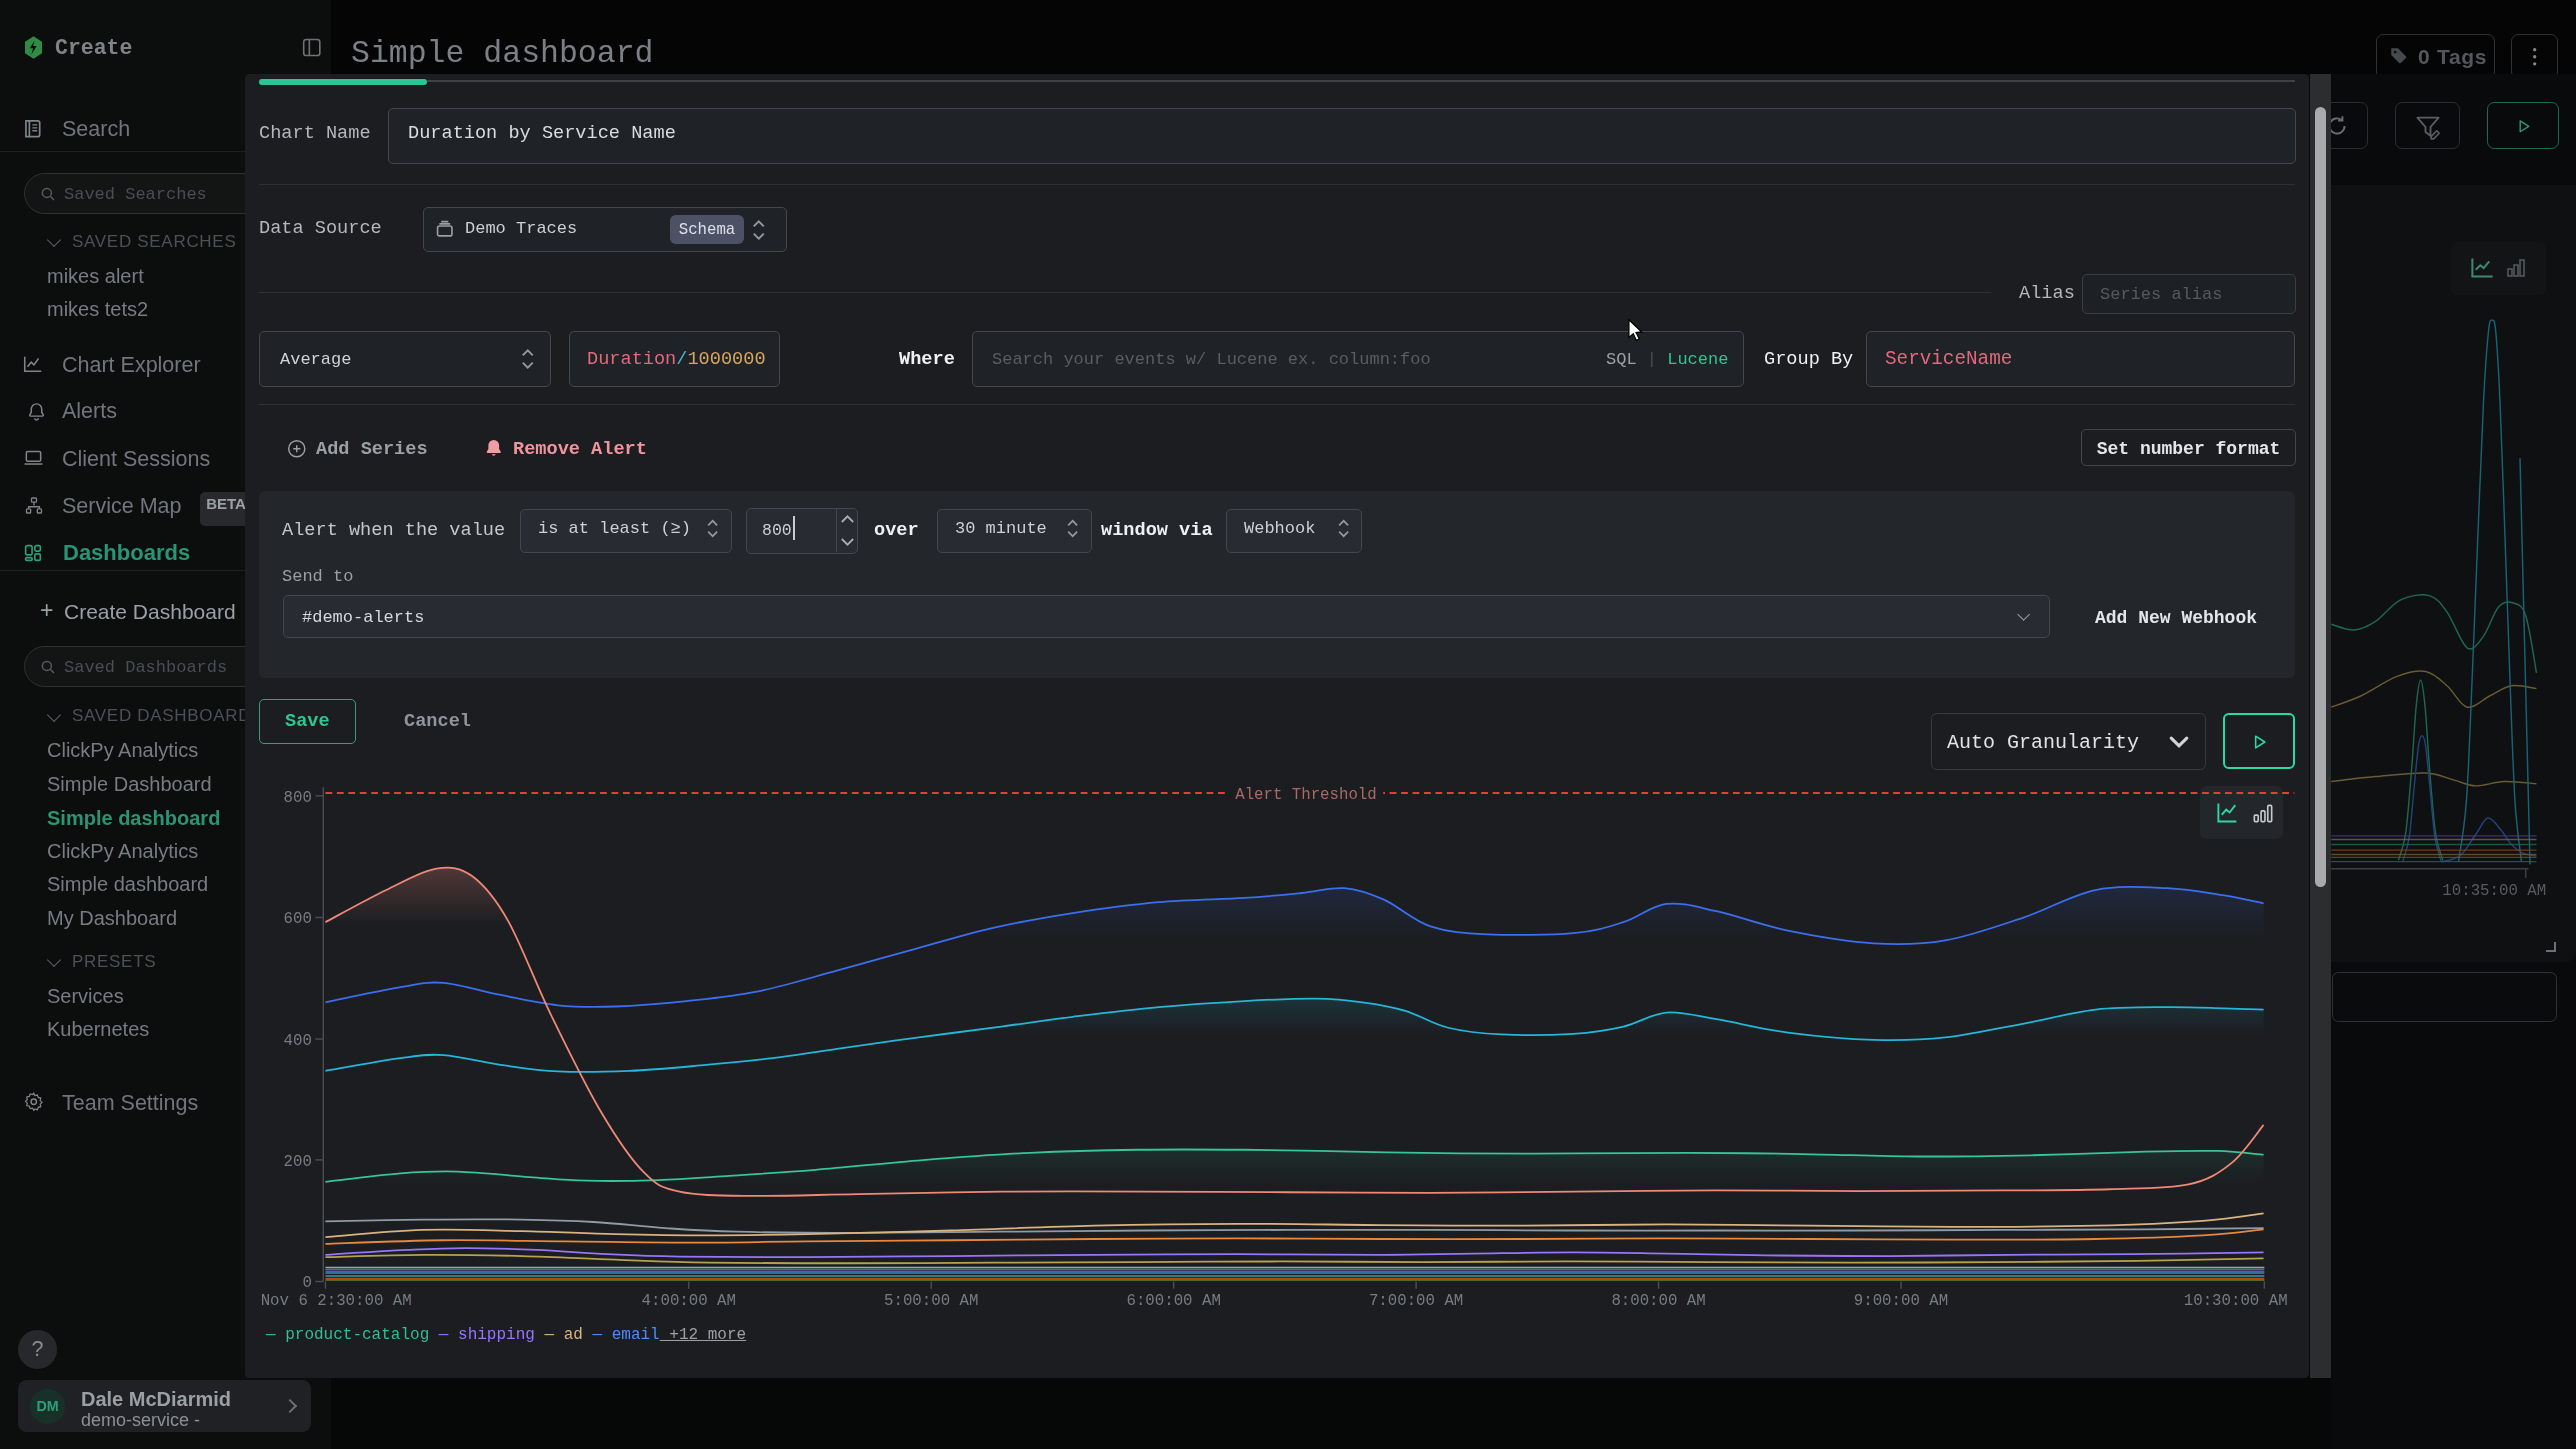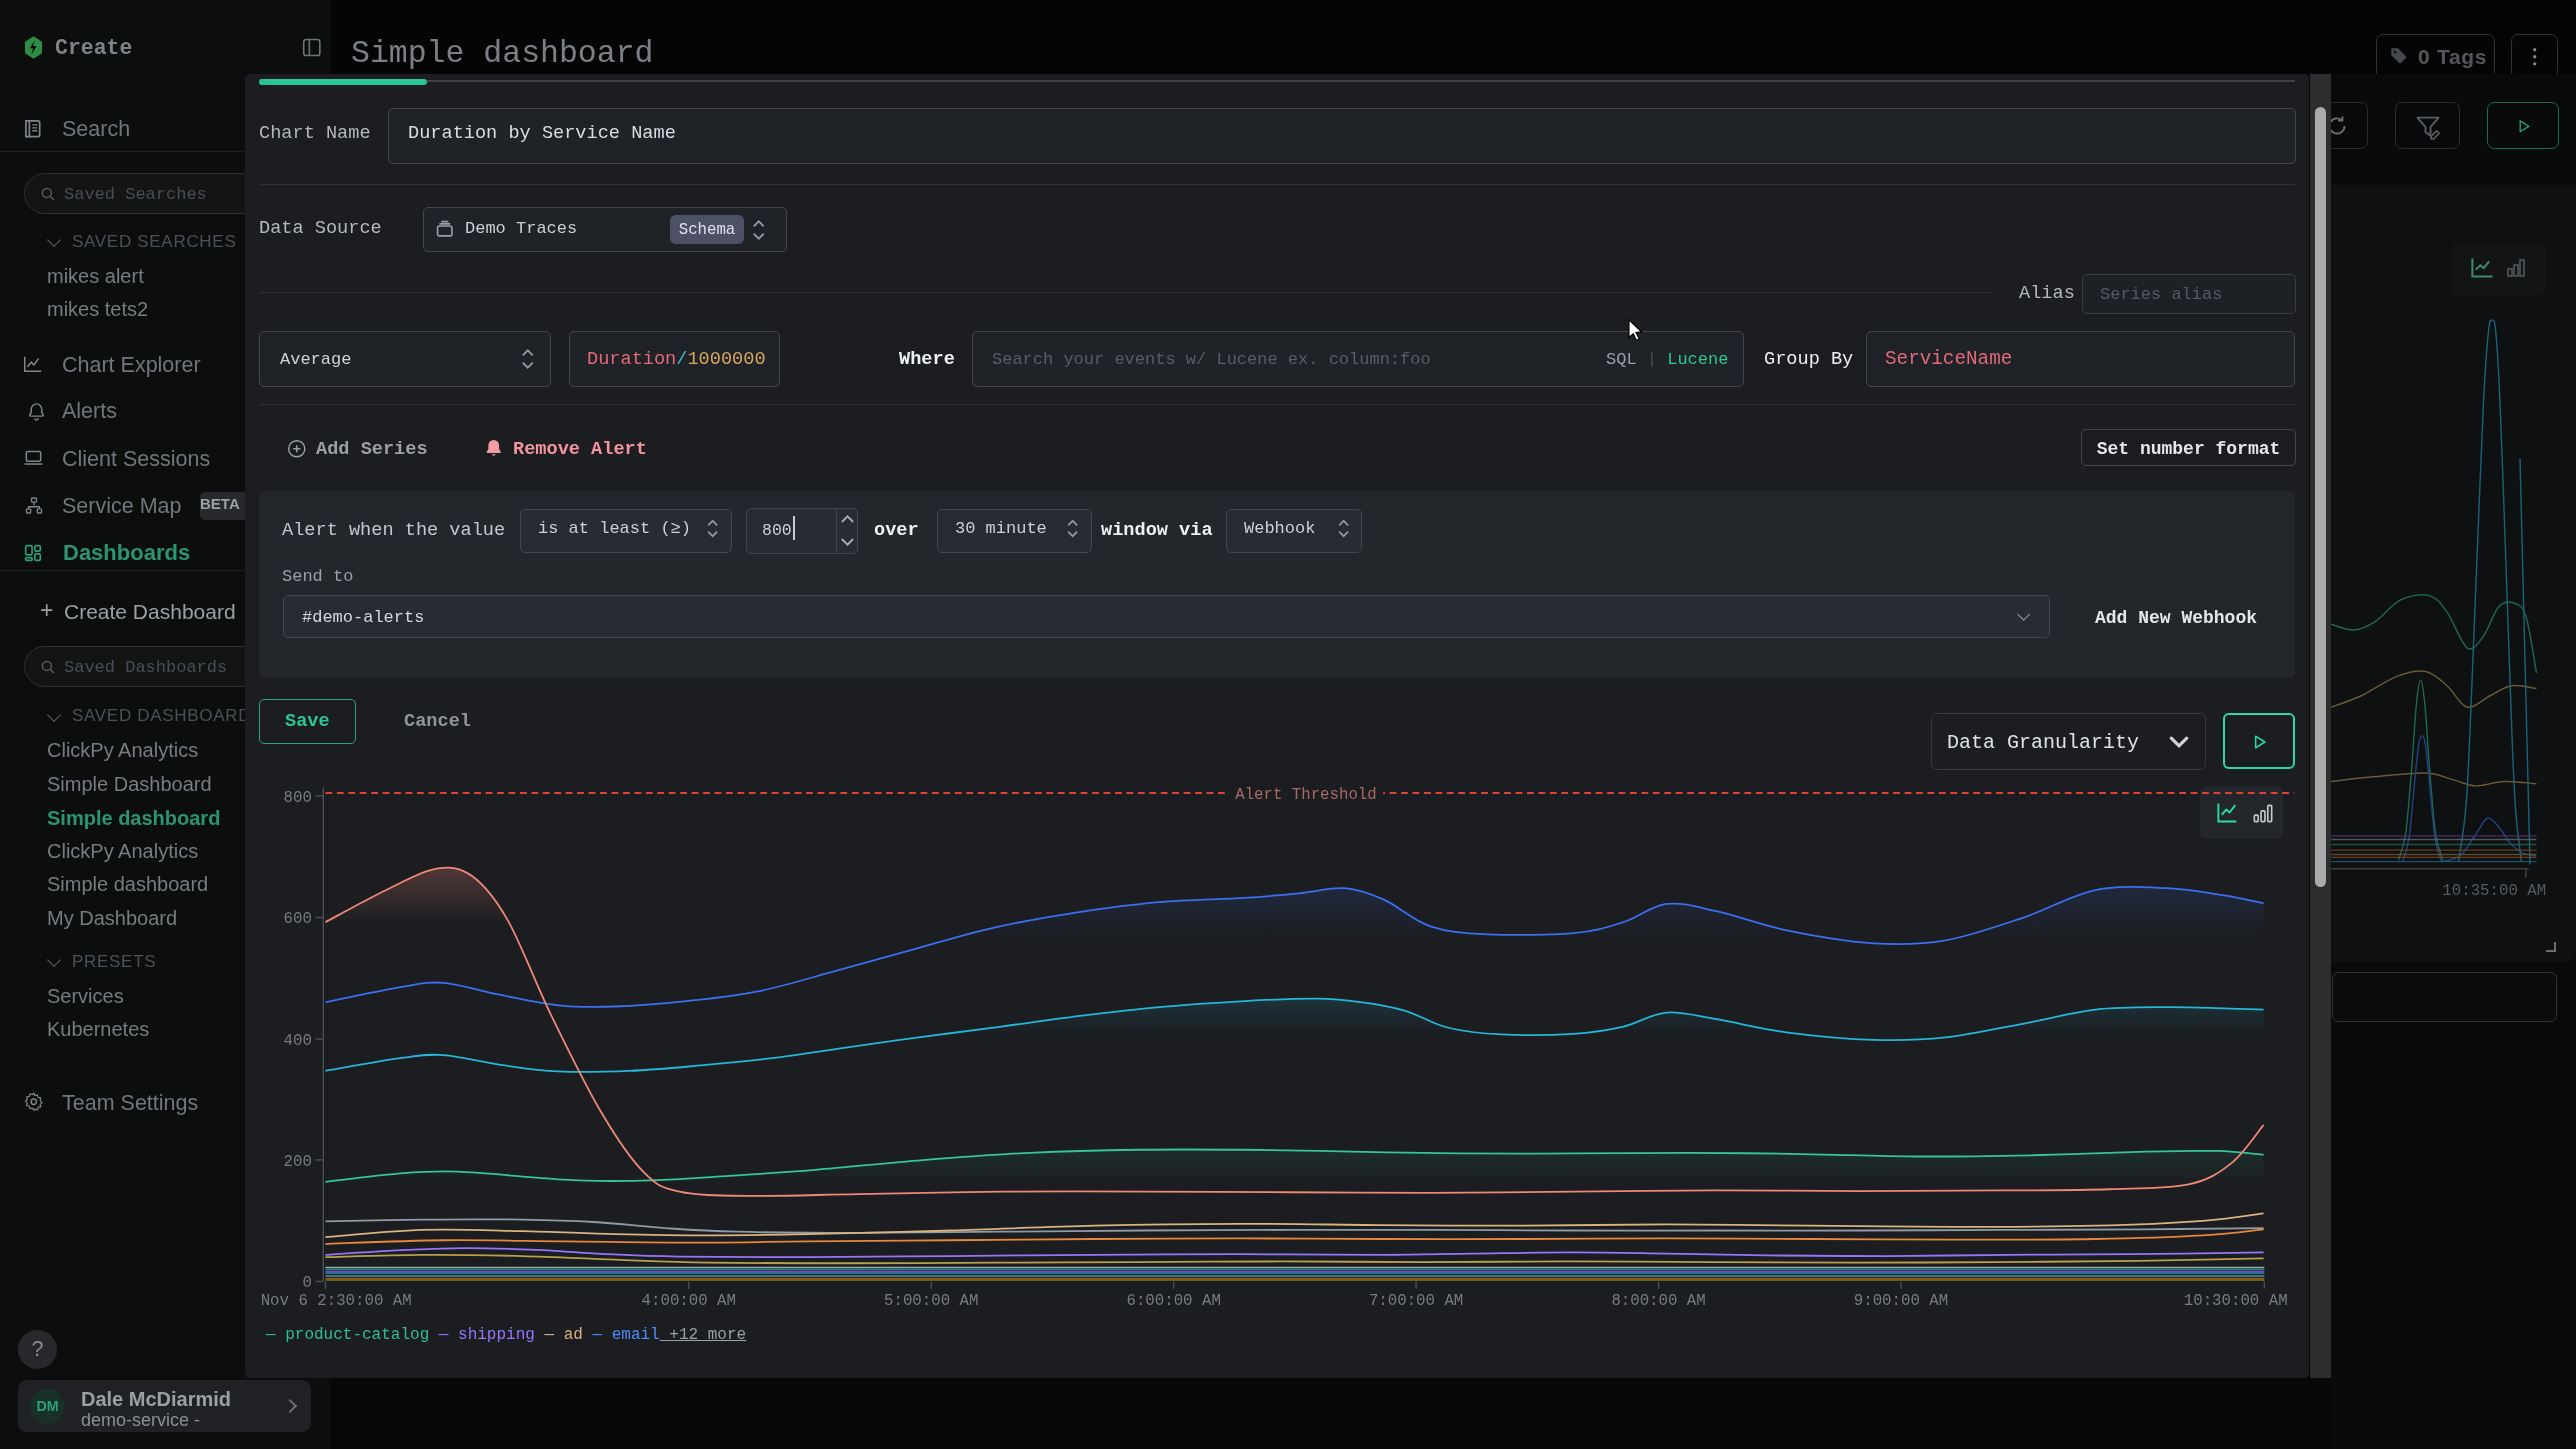--- a/index.html
+++ b/index.html
@@ -54,21 +54,21 @@
     <path d="M2 19h20" stroke="#7f858b" stroke-width="1.7"></path>
   </svg>
 <div class="sideitem" style="left:62px;top:447px">Client Sessions</div>
 <svg style="position:absolute;left:24px;top:495px" width="20" height="21" viewBox="0 0 24 24" fill="none">
     <rect x="9" y="3" width="6" height="5" rx="1" stroke="#7f858b" stroke-width="1.6"></rect>
     <rect x="3" y="16" width="5" height="5" rx="1" stroke="#7f858b" stroke-width="1.6"></rect>
     <rect x="16" y="16" width="5" height="5" rx="1" stroke="#7f858b" stroke-width="1.6"></rect>
     <path d="M12 8v4M5.5 16v-2.5h13V16" stroke="#7f858b" stroke-width="1.6"></path>
   </svg>
 <div class="sideitem" style="left:62px;top:494px">Service Map</div>
-<div class="abs" style="left:200px;top:492px;width:52px;height:28px;background:#27292d;border-radius:5px;color:#9ba1a6;font-size:15px;font-weight:bold;line-height:23.6px">BETA</div>
+<div class="abs" style="left:200px;top:492px;width:52px;height:34px;background:#27292d;border-radius:5px;color:#9ba1a6;font-size:15px;font-weight:bold;text-align:center;line-height:23.6px">BETA</div>
 <svg style="position:absolute;left:22px;top:542px" width="22" height="22" viewBox="0 0 24 24" fill="none">
     <rect x="4" y="4" width="7" height="10" rx="1.5" stroke="#2E9E7B" stroke-width="1.8"></rect>
     <rect x="14" y="4" width="6" height="6" rx="1.5" stroke="#2E9E7B" stroke-width="1.8"></rect>
     <rect x="14" y="13" width="6" height="7" rx="1.5" stroke="#2E9E7B" stroke-width="1.8"></rect>
     <rect x="4" y="17" width="7" height="3" rx="1" stroke="#2E9E7B" stroke-width="1.8"></rect>
   </svg>
 <div class="sideitem" style="left:63px;top:540px;font-weight:bold;font-size:22px;color:#2a9474">Dashboards</div>
 <div class="abs" style="left:0;top:570px;width:331px;height:1.4px;background:#1d1f21"></div>
 <div class="sideitem" style="left:40px;top:597px;font-size:23px;color:#9aa0a6">+</div>
 <div class="sideitem" style="left:64px;top:600px;font-size:21px;color:#9aa0a6">Create Dashboard</div>
@@ -248,21 +248,21 @@
   </svg>
 <div class="lbl" style="left:282px;top:567px;font-size:17px;color:#9aa0a6">Send to</div>
 <div class="abs" style="left:283px;top:595px;width:1767px;height:43px;background:#282b31;border:1.4px solid #42464d;border-radius:5px"></div>
 <div class="lbl" style="left:302px;top:608px;font-size:17px;color:#d5d9dd">#demo-alerts</div>
 <div class="abs" style="left:2019px;top:610px;width:9.3px;height:9.3px;border-right:1.8px solid #9aa0a6;border-bottom:1.8px solid #9aa0a6;transform:rotate(45deg)"></div>
 <div class="lbl" style="left:2095px;top:608px;font-size:18px;font-weight:bold;color:#e4e7ea">Add New Webhook</div>
 <div class="abs" style="left:259px;top:699px;width:97px;height:45px;border:1.4px solid #2aa37d;border-radius:5px"></div>
 <div class="abs mono" style="left:285px;top:711px;font-size:18.6px;font-weight:bold;color:#2cc791">Save</div>
 <div class="abs mono" style="left:404px;top:711px;font-size:18.6px;font-weight:bold;color:#8f959c">Cancel</div>
 <div class="abs" style="left:1931px;top:713px;width:275px;height:57px;border:1.4px solid #36393f;border-radius:5.7px"></div>
-<div class="lbl" style="left:1947px;top:731px;font-size:20px;color:#dfe3e7">Data Granularity</div>
+<div class="lbl" style="left:1947px;top:731px;font-size:20px;color:#dfe3e7">Auto Granularity</div>
 <svg class="abs" style="left:2167px;top:733px" width="24" height="18.6" viewBox="0 0 34 26" fill="none">
     <path d="M6 7l11 11L28 7" stroke="#d0d4d8" stroke-width="4.5" stroke-linecap="round"></path>
   </svg>
 <div class="abs" style="left:2223px;top:713px;width:72px;height:56px;border:2.1px solid #2bd9a2;border-radius:5.7px"></div>
 <svg class="abs" style="left:2249px;top:732px" width="20" height="20" viewBox="0 0 24 24" fill="none">
     <path d="M8 5l11 7-11 7z" stroke="#2bd9a2" stroke-width="1.9" stroke-linejoin="round"></path>
   </svg>
 <div class="abs" style="left:2200px;top:786px;width:83px;height:53px;background:#23262b;border-radius:7.2px"></div>
 <svg class="abs" style="left:2215px;top:799px" width="27" height="27" viewBox="0 0 24 24" fill="none">
     <path d="M3 4v16h16" stroke="#2bd9a2" stroke-width="1.7"></path>

